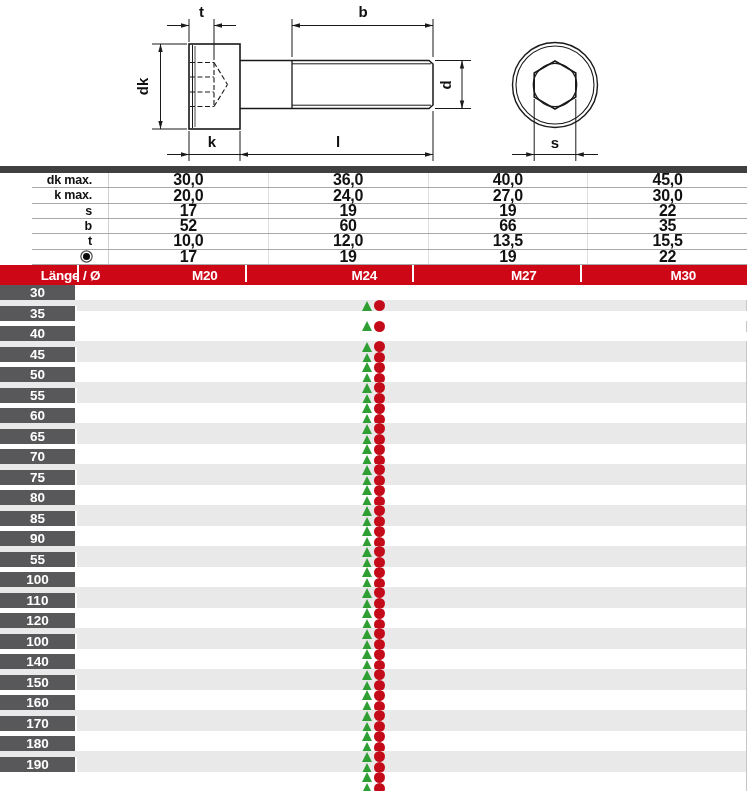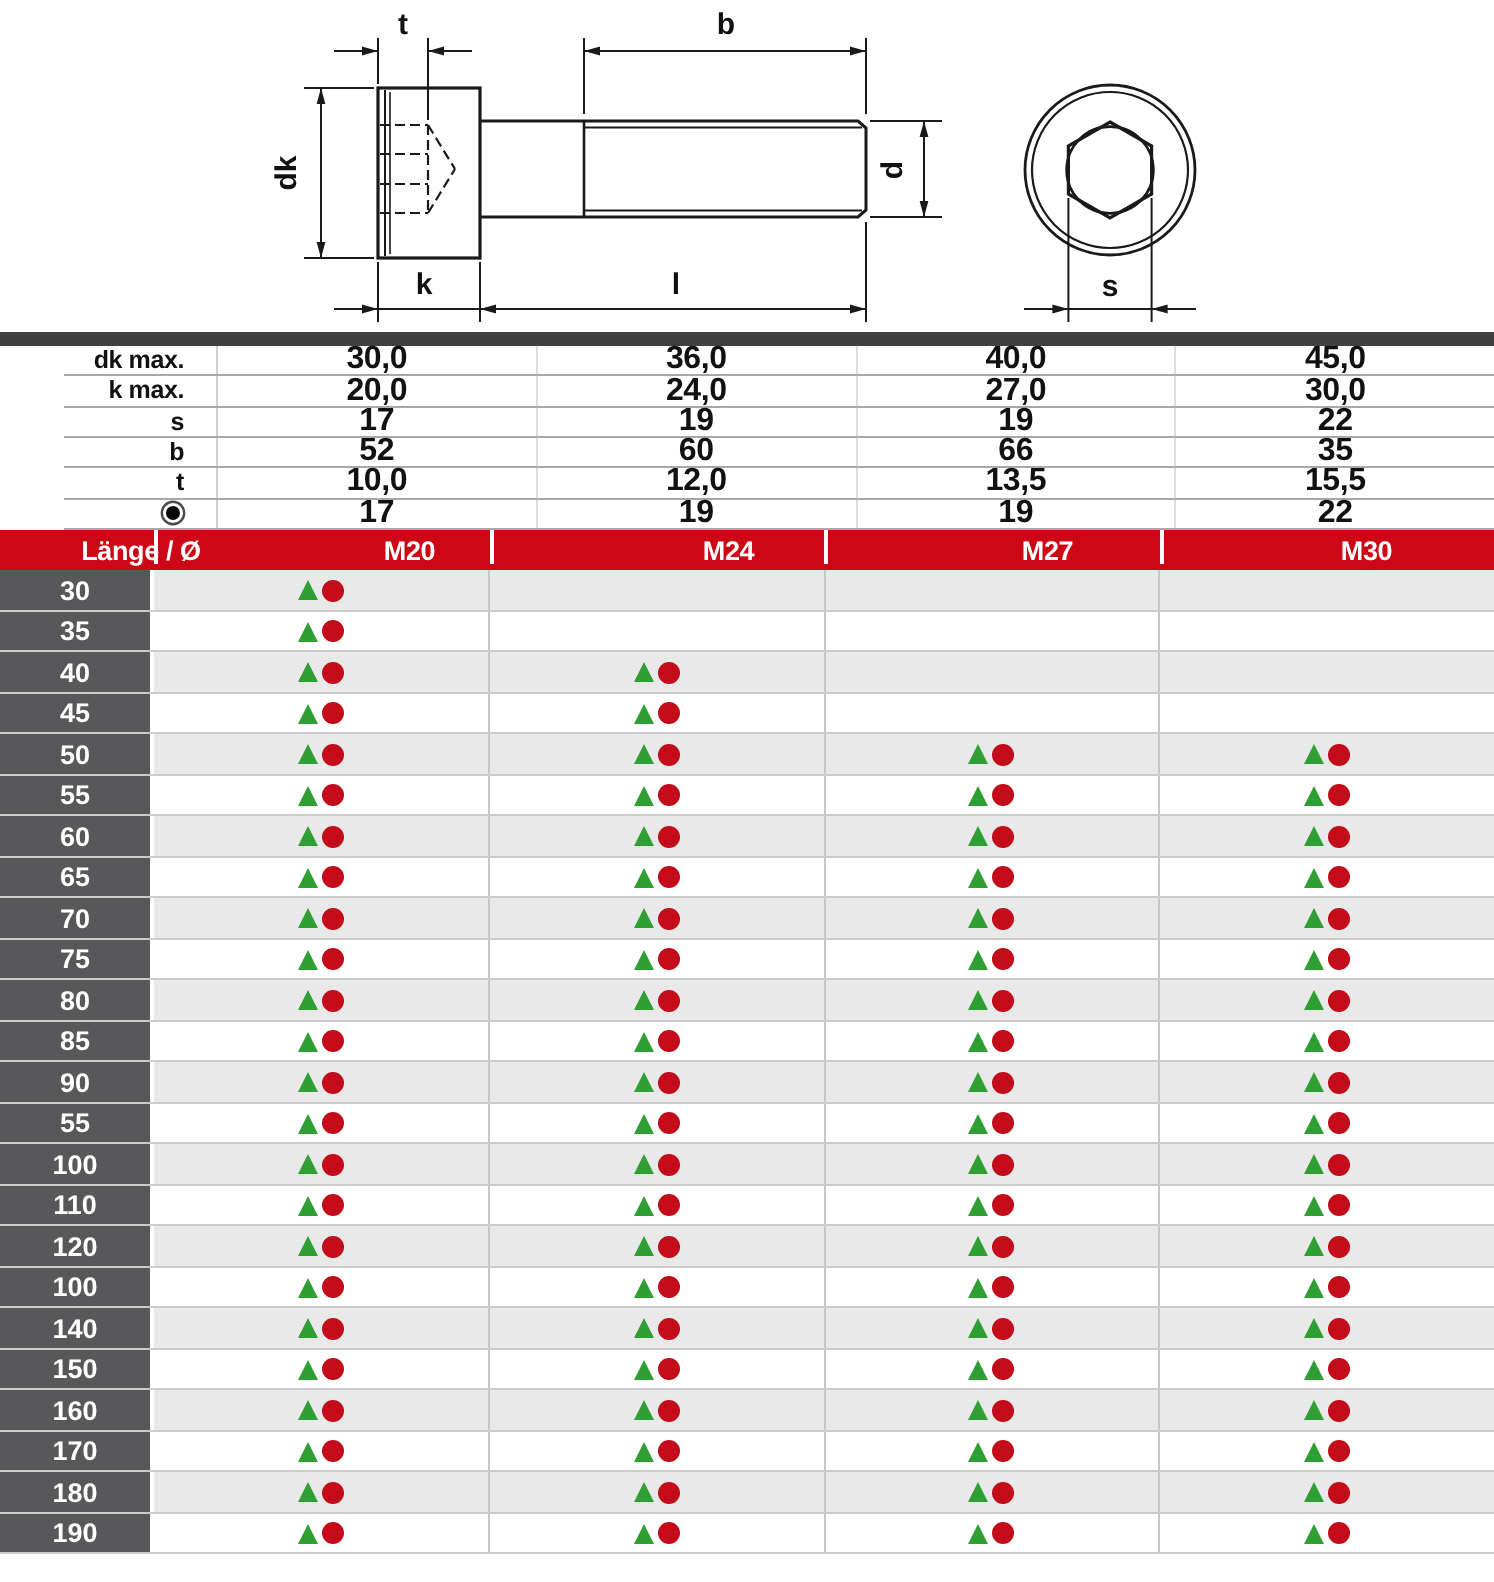--- a/index.html
+++ b/index.html
@@ -20,21 +20,21 @@
   .dot-icon{width:7px;height:7px;border-radius:50%;background:#0a0a0a;
             box-shadow:0 0 0 1.5px #fff,0 0 0 2.7px #4a4a4a;margin-right:2px;}
   
   .hdr{position:relative;display:flex;height:20.5px;background:var(--header-red,#ce0717);}
   .hdr-label,.hdr-col{color:#fff;font-weight:bold;font-size:13.5px;letter-spacing:-.2px;
                       display:flex;align-items:center;justify-content:center;margin-left:32px;}
   .hdr-label{width:77px;}
   .hdr-col{flex:1;}
   .hdr-sep{position:absolute;top:0;width:2px;height:17px;background:#fff;}
   
-  .trow{display:flex;height:20.5px;box-sizing:border-box;border-bottom:1px solid #cbcbcb;}
+  .trow{display:flex;height:20.5px;box-sizing:border-box;border-bottom:1px solid #cbcbcb;flex-direction:column;}
   .tlabel{width:77px;box-sizing:border-box;background:var(--label-gray,#58585a);color:#fff;
           font-weight:bold;font-size:13.5px;display:flex;align-items:center;justify-content:center;
           border-right:2px solid #fff;}
   .tcell{flex:1;display:flex;align-items:center;justify-content:center;gap:2px;
          border-right:1px solid #c6c6c6;background:#fff;}
   .trow .tcell:last-child{border-right:none;}
   .trow.alt .tcell{background:var(--row-alt-gray,#e9e9e9);}
   .tri{width:0;height:0;border-left:5.5px solid transparent;border-right:5.5px solid transparent;
        border-bottom:10px solid var(--marker-green,#2f9e33);}
   .dot{width:11px;height:11px;border-radius:50%;background:var(--marker-red,#c30b1a);}

